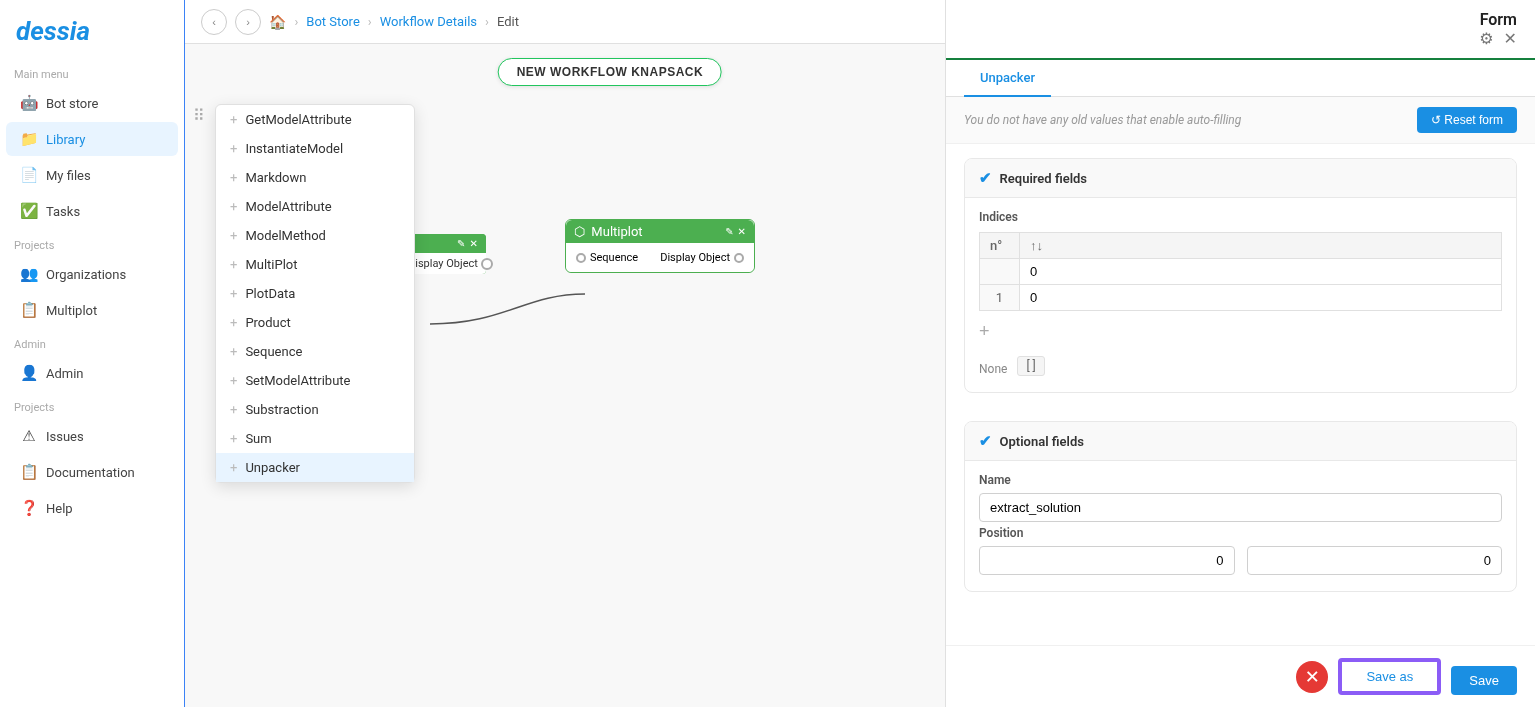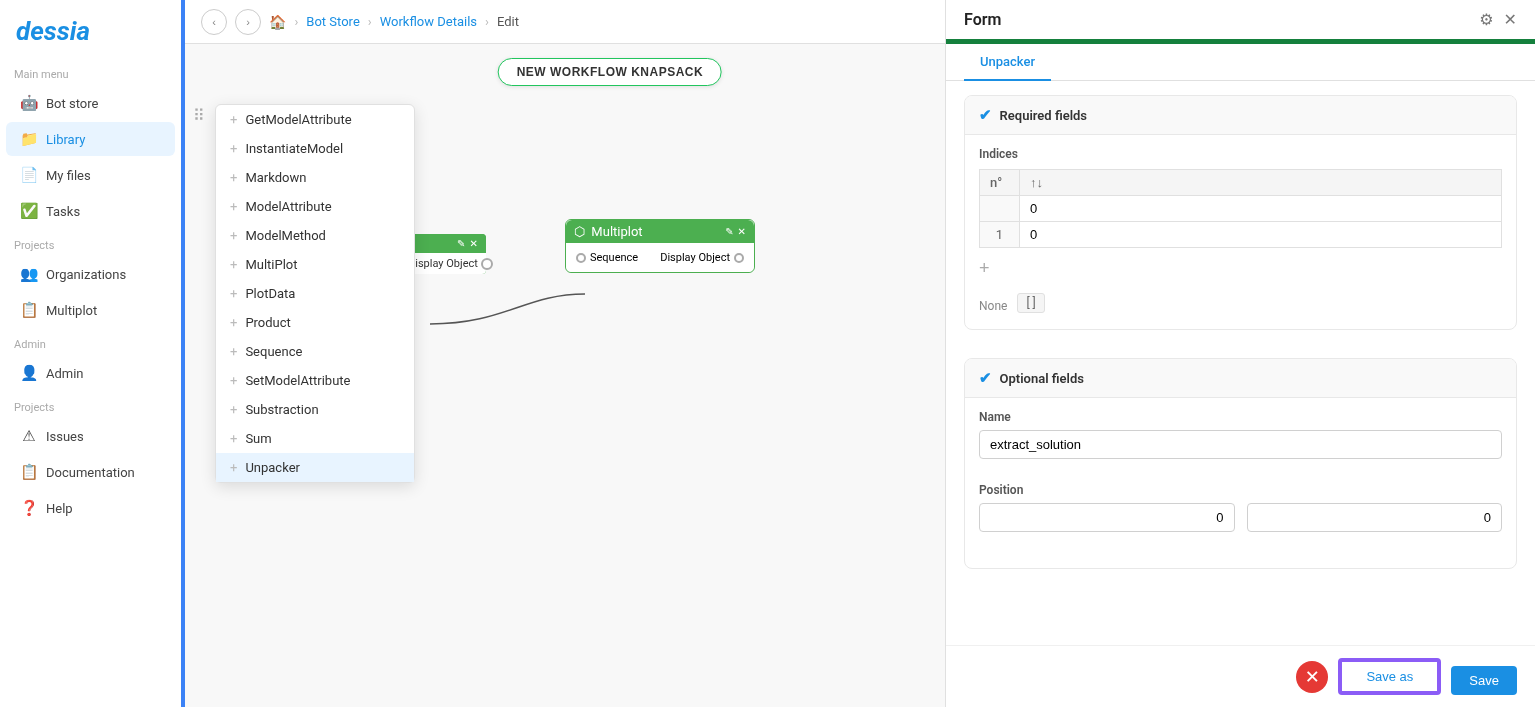--- a/index.html
+++ b/index.html
@@ -2,21 +2,21 @@
 <html><head>
   <meta charset="utf-8">
   <style>
     * { box-sizing: border-box; margin: 0; padding: 0; }
     body { font-family: -apple-system, BlinkMacSystemFont, 'Segoe UI', Roboto, sans-serif; font-size: 13px; background: #f5f5f5; display: flex; height: 707px; overflow: hidden; }
 
     
     .sidebar {
       width: 185px;
       background: #fff;
-      border-right: 4px solid #3b82f6;
+      border-right: 1px solid #3b82f6;
       display: flex;
       flex-direction: column;
       flex-shrink: 0;
       height: 100%;
       overflow-y: auto;
     }
     .sidebar-logo {
       padding: 16px 16px 12px;
     }
     .sidebar-logo .logo-text {
@@ -157,21 +157,22 @@
       flex-direction: column;
       flex-shrink: 0;
       height: 100%;
       overflow-y: auto;
     }
     .panel-header {
       display: flex;
       align-items: flex-end;
       justify-content: space-between;
       padding: 10px 18px;
-      border-bottom: 5px solid #15803d;
+      border-bottom: 2px solid #15803d;
+      flex-direction: column;
     }
     .panel-title {
       font-size: 16px;
       font-weight: 600;
       color: #222;
     }
     .panel-header-icons {
       display: flex; gap: 10px; align-items: center;
     }
     .panel-icon-btn {
@@ -311,21 +312,21 @@
       background: #f5f5f5;
       border: 1px solid #e0e0e0;
       border-radius: 3px;
       padding: 2px 8px;
       color: #666;
       font-size: 12px;
     }
 
     
     .form-field {
-      margin-bottom: 24px;
+      margin-bottom: 4px;
     }
     .form-field-label {
       font-size: 12px;
       font-weight: 600;
       color: #555;
       margin-bottom: 6px;
     }
     .form-input {
       width: 100%;
       border: 1px solid #d0d0d0;
@@ -576,20 +577,24 @@
     <div class="panel-header-icons">
       <button class="panel-icon-btn">⚙</button>
       <button class="panel-icon-btn">✕</button>
     </div>
   </div>
 
   <div class="panel-tabs">
     <div class="panel-tab active">Unpacker</div>
   </div>
 
+  <div class="autofill-bar">
+    <span class="autofill-text">You do not have any old values that enable auto-filling</span>
+    <button class="reset-form-btn">↺  Reset form</button>
+  </div>
 
   <div class="form-section">
     <div class="form-section-header">
       <span class="section-check-icon">✔</span>
       <span>Required fields</span>
     </div>
     <div class="form-section-body">
       <div class="indices-label">Indices</div>
       <table class="indices-table">
         <thead>

